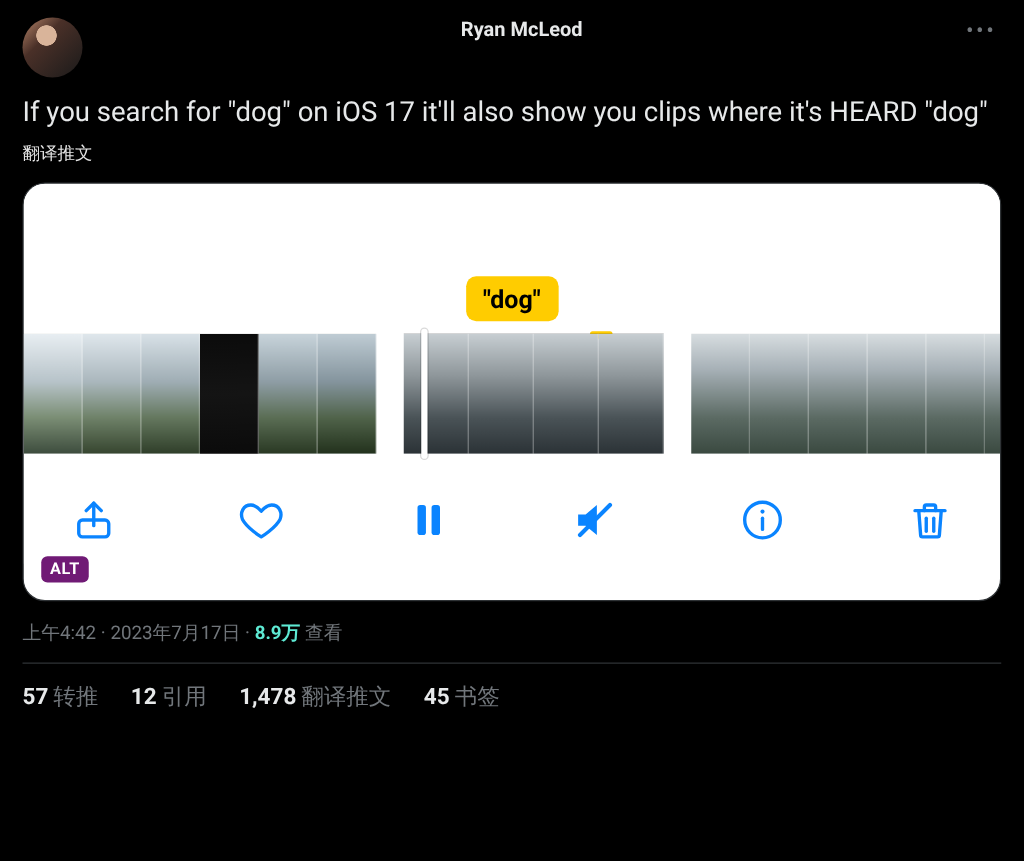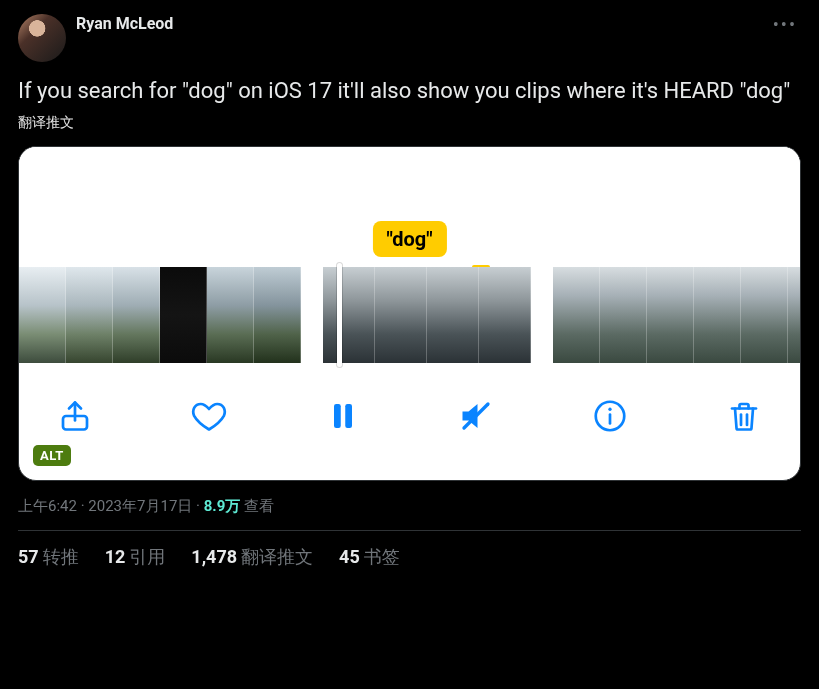--- a/index.html
+++ b/index.html
@@ -17,21 +17,21 @@
     width: 48px; height: 48px; border-radius: 50%;
     background: linear-gradient(135deg,#b8866a 0%, #4a3028 35%, #1a1a1a 100%);
     flex-shrink: 0;
     background-size: cover;
     position: relative; overflow: hidden;
   }
   .avatar::after{
     content:""; position:absolute; inset:0;
     background: radial-gradient(circle at 40% 30%, #d9b49a 0 18%, transparent 19%);
   }
-  .names { flex: 1; line-height: 1.2; }
+  .names { flex: 1; line-height: 1.2; text-align: center; }
   .dn { font-weight: 700; font-size: 16px; color:#e7e9ea; }
   .un { color:#71767b; font-size: 15px; }
   .more { color:#71767b; font-size: 18px; letter-spacing: 2px; padding: 0 4px; cursor:pointer; }
   .body-text { margin-top: 14px; font-size: 22px; line-height: 1.35; color:#e7e9ea; }
   .translate { margin-top: 8px; color:#e5e5e5; font-size: 14px; cursor:pointer; }
   .media {
     margin-top: 14px;
     border: 1px solid #2f3336;
     border-radius: 18px;
     overflow: hidden;
@@ -79,21 +79,21 @@
   .toolbar {
     display:flex; justify-content: space-between; align-items:center;
     padding: 18px 38px 0 38px;
     height: 88px;
     background:#fff;
   }
   .tb-btn { color:#0a84ff; cursor:pointer; display:flex; align-items:center; justify-content:center; }
   .tb-btn svg { width: 36px; height: 36px; }
   .alt-badge {
     position:absolute; left:14px; bottom:14px;
-    background:#4d7c0f; color:#fff; font-weight:700;
+    background:#701a75; color:#fff; font-weight:700;
     font-size:13px; padding:3px 7px; border-radius:5px;
     letter-spacing:0.5px;
   }
   .meta {
     margin-top: 16px; color:#71767b; font-size: 15px;
     padding-bottom: 14px;
   }
   .meta .dot::before{ content:" · "; }
   .meta strong { color:#5eead4; font-weight:700; }
   .divider { border-top:1px solid #2f3336; }
@@ -188,21 +188,21 @@
             <path d="M6 7l1 13a1 1 0 001 1h8a1 1 0 001-1l1-13"></path>
             <line x1="10" y1="11" x2="10" y2="18"></line>
             <line x1="14" y1="11" x2="14" y2="18"></line>
           </svg>
       </div>
     </div>
     <div class="alt-badge">ALT</div>
   </div>
 
   <div class="meta">
-    <span>上午6:42</span><span class="dot"></span><span>2023年7月17日</span><span class="dot"></span><strong>8.9万</strong> <span>查看</span>
+    <span>上午4:42</span><span class="dot"></span><span>2023年7月17日</span><span class="dot"></span><strong>8.9万</strong> <span>查看</span>
   </div>
 
   <div class="divider"></div>
 
   <div class="stats">
     <span><b>57</b><span>转推</span></span>
     <span><b>12</b><span>引用</span></span>
     <span><b>1,478</b><span>翻译推文</span></span>
     <span><b>45</b><span>书签</span></span>
   </div>

